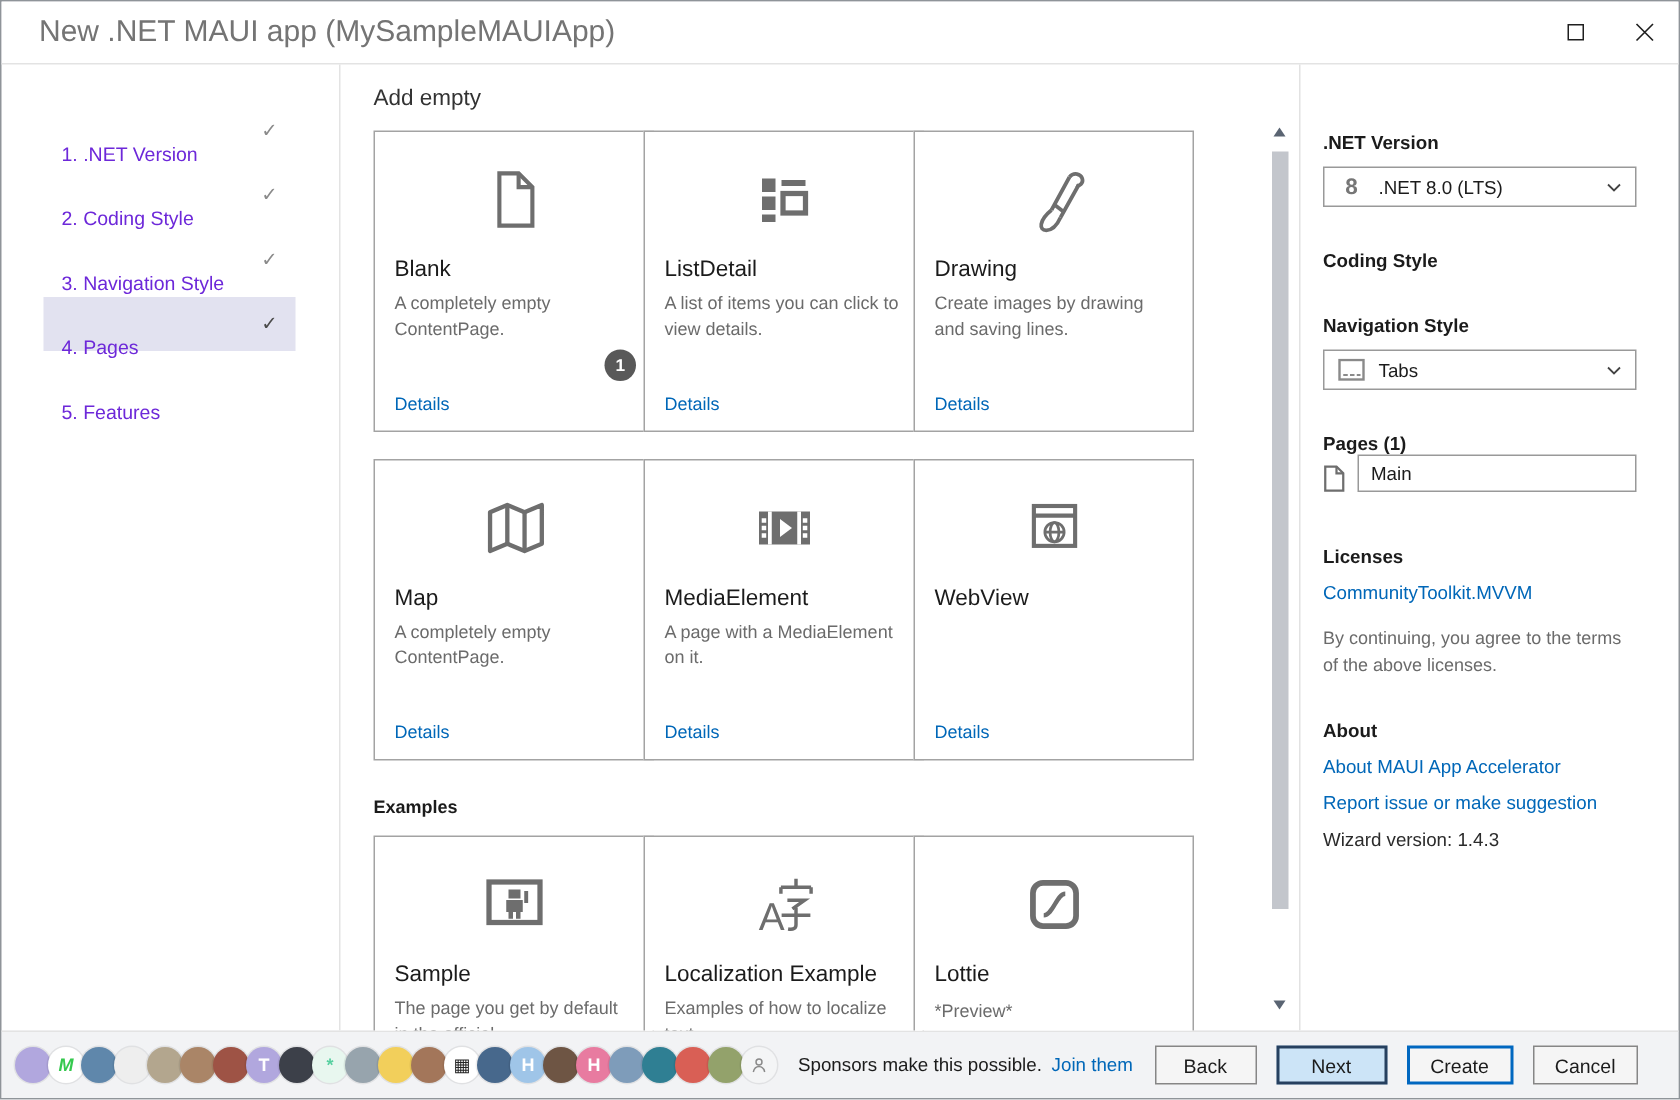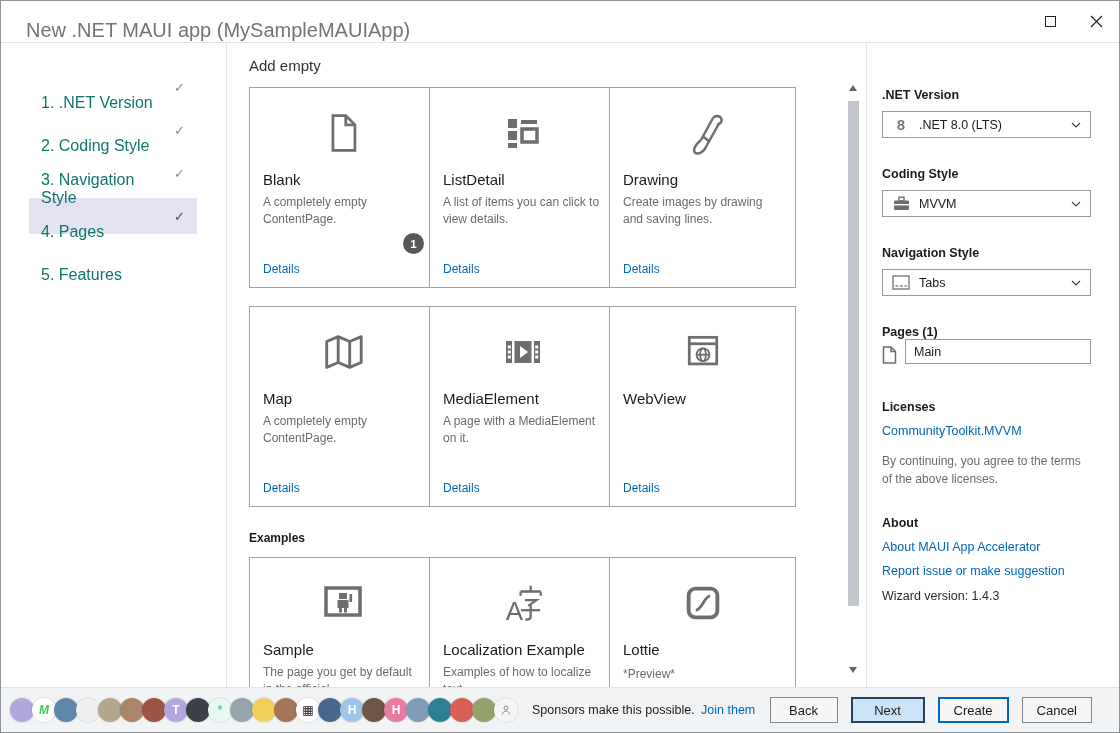--- a/index.html
+++ b/index.html
@@ -3,38 +3,38 @@
 <meta charset="utf-8">
 <style>
   * { margin:0; padding:0; box-sizing:border-box; }
   html,body { background:#cfd3d8; }
   body { font-family:"Liberation Sans","DejaVu Sans",sans-serif; }
 
   .window{ width:1120px; height:733px; background:#ffffff; border:1px solid #8f9499;
            display:flex; flex-direction:column; overflow:hidden; }
 
   
-  .titlebar{ height:42px; flex:0 0 42px; display:flex; align-items:flex-end;
+  .titlebar{ height:42px; flex:0 0 42px; display:flex; align-items:center;
              border-bottom:1px solid #e3e3e3; background:#fff; }
   .titlebar .title{ font-size:20px; color:#747474; margin-left:25px; flex:1;
                     white-space:nowrap; overflow:hidden; }
   .win-controls{ display:flex; align-items:stretch; height:100%; }
   .win-btn{ width:46px; border:none; background:transparent; display:flex;
             align-items:center; justify-content:center; cursor:pointer; }
   .max-glyph{ width:11px; height:11px; border:1px solid #1f1f1f; display:block; }
 
   
   .body{ flex:1; display:flex; min-height:0; }
 
   
   .steps{ width:226px; flex:0 0 226px; border-right:1px solid #e3e3e3; padding-top:26px; }
   .step{ width:168px; height:36px; margin:0 0 7px 28px; display:flex; align-items:center;
          padding:0 12px; cursor:pointer; }
   .step.selected{ background:#e2e2f0; }
-  .step-label{ font-size:16px; color:#0f766e; flex:1;margin-top:31px; }
+  .step-label{ font-size:13px; color:#6d28d9; flex:1;margin-top:31px; }
   .step-check{ font-family:"DejaVu Sans",sans-serif; font-size:13px; color:#8a8a8a; }
   .step.selected .step-check{ color:#4a4a4a; }
 
   
   .content{ flex:1; min-width:0; position:relative; padding:12px 30px 0 22px; overflow:hidden; }
   .content h2{ font-size:15px; font-weight:400; color:#333; margin:2px 0 13px; }
   .grid{ display:grid; grid-template-columns:repeat(3,165px); column-gap:15px; row-gap:18px; }
   .examples-heading{ font-size:12px; font-weight:bold; color:#1b1b1b; margin:24px 0 12px; }
 
   .card{ position:relative; width:187px; height:201px; border:1px solid #a3a3a3;
@@ -293,33 +293,20 @@
       <div class="field-label">.NET Version</div>
       <div class="dropdown">
         <span class="dd-icon dd-eight">8</span>
         <span class="dd-value">.NET 8.0 (LTS)</span>
         <svg width="10" height="6" viewBox="0 0 10 6">
             <path d="M1 1 L5 5 L9 1" stroke="#444" fill="none" stroke-width="1.2"></path>
           </svg>
       </div>
 
       <div class="field-label">Coding Style</div>
-      <div class="dropdown">
-        <span class="dd-icon">
-          <svg width="17" height="15" viewBox="0 0 17 15">
-              <rect x="6" y="1.2" width="5" height="3.6" fill="none" stroke="#6e6e6e" stroke-width="1.4"></rect>
-              <rect x="1" y="4.5" width="15" height="9.5" rx="1" fill="#6e6e6e"></rect>
-              <rect x="1" y="8" width="15" height="1.4" fill="#fff"></rect>
-            </svg>
-        </span>
-        <span class="dd-value">MVVM</span>
-        <svg width="10" height="6" viewBox="0 0 10 6">
-            <path d="M1 1 L5 5 L9 1" stroke="#444" fill="none" stroke-width="1.2"></path>
-          </svg>
-      </div>
 
       <div class="field-label">Navigation Style</div>
       <div class="dropdown">
         <span class="dd-icon">
           <svg width="18" height="15" viewBox="0 0 18 15">
               <rect x="1" y="1" width="16" height="13" fill="none" stroke="#8a8a8a" stroke-width="1.6"></rect>
               <path d="M3.5 11 H6.5 M8 11 H11 M12.5 11 H15" stroke="#8a8a8a" stroke-width="1.4" fill="none"></path>
             </svg>
         </span>
         <span class="dd-value">Tabs</span>

